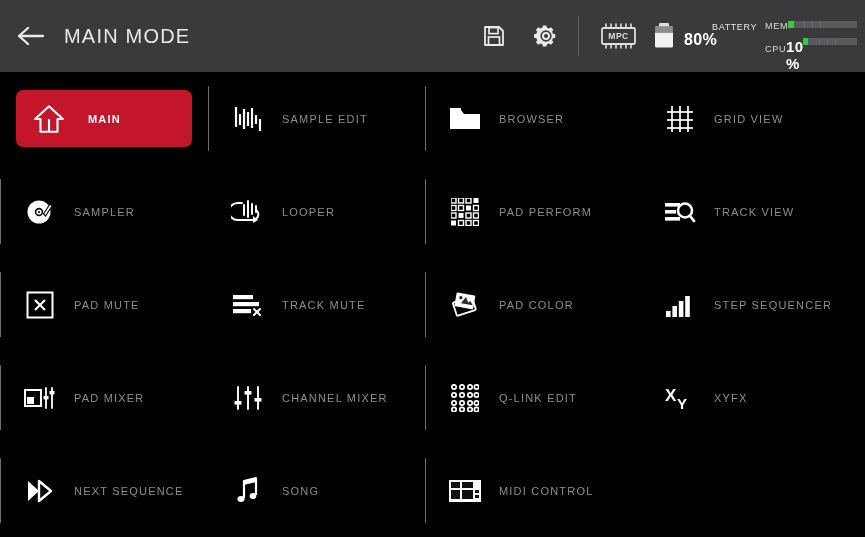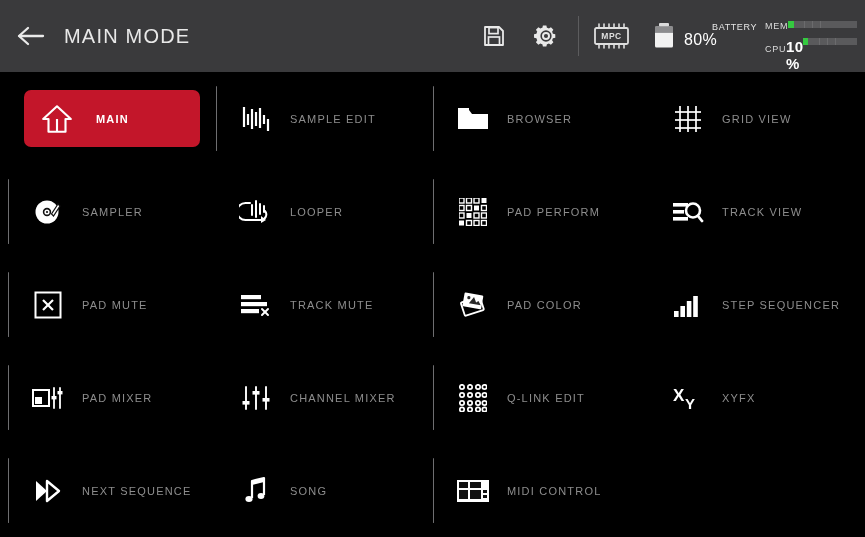--- a/index.html
+++ b/index.html
@@ -24,48 +24,47 @@
     margin-left:2px;
   }
   .header-spacer{flex:1;}
   .hicon{
     width:52px;height:72px;display:flex;align-items:center;justify-content:center;cursor:pointer;
   }
   .divider-v{
     width:1px;height:40px;background:#5c5c5e;margin:0 10px 0 6px;
   }
   .chip{
-    width:58px;height:72px;display:flex;align-items:center;justify-content:flex-start;
+    width:58px;height:72px;display:flex;align-items:center;justify-content:center;
   }
   .battery-wrap{
     display:flex;align-items:center;gap:7px;padding:0 8px 0 4px;
   }
   .batt-label{line-height:1.05;}
   .batt-label .l1{font-size:9px;letter-spacing:.6px;color:#e6e6e6;display:block;padding-left:28px;}
-  .batt-label .l2{font-size:16px;font-weight:400;color:#fff;display:block;letter-spacing:.3px;}
+  .batt-label .l2{font-size:16px;font-weight:700;color:#fff;display:block;letter-spacing:.3px;}
 
   .meters{
     width:92px;margin-right:8px;display:flex;flex-direction:column;gap:4px;
   }
   .meter-row{display:flex;flex-direction:row;}
   .meter-head{display:flex;align-items:baseline;justify-content:space-between;height:13px;}
   .meter-name{font-size:9px;letter-spacing:.7px;color:#dcdcdc;}
   .meter-val{font-size:15px;font-weight:700;color:#fff;letter-spacing:.3px;}
   .meter-bar{
     height:7px;width:92px;background:#5a5a5c;position:relative;overflow:hidden;
   }
   .meter-fill{position:absolute;left:0;top:0;bottom:0;background:#35c940;}
   .meter-tick{position:absolute;top:0;bottom:0;width:1px;background:#6b6b6d;}
 
   
   .grid{
     position:absolute;left:0;top:72px;width:796px;height:465px;
     display:grid;grid-template-columns:208px 217px 215px 225px;
     grid-template-rows:repeat(5,93px);
-    padding-left:8px;
   }
   .cell{
     position:relative;display:flex;align-items:center;
     padding-left:18px;box-sizing:border-box;cursor:pointer;
   }
   .cell.sep::before{
     content:"";position:absolute;left:0;top:14px;bottom:14px;width:1px;
     background:#6e6e70;border-radius:1px;
   }
   .cell .ico{

